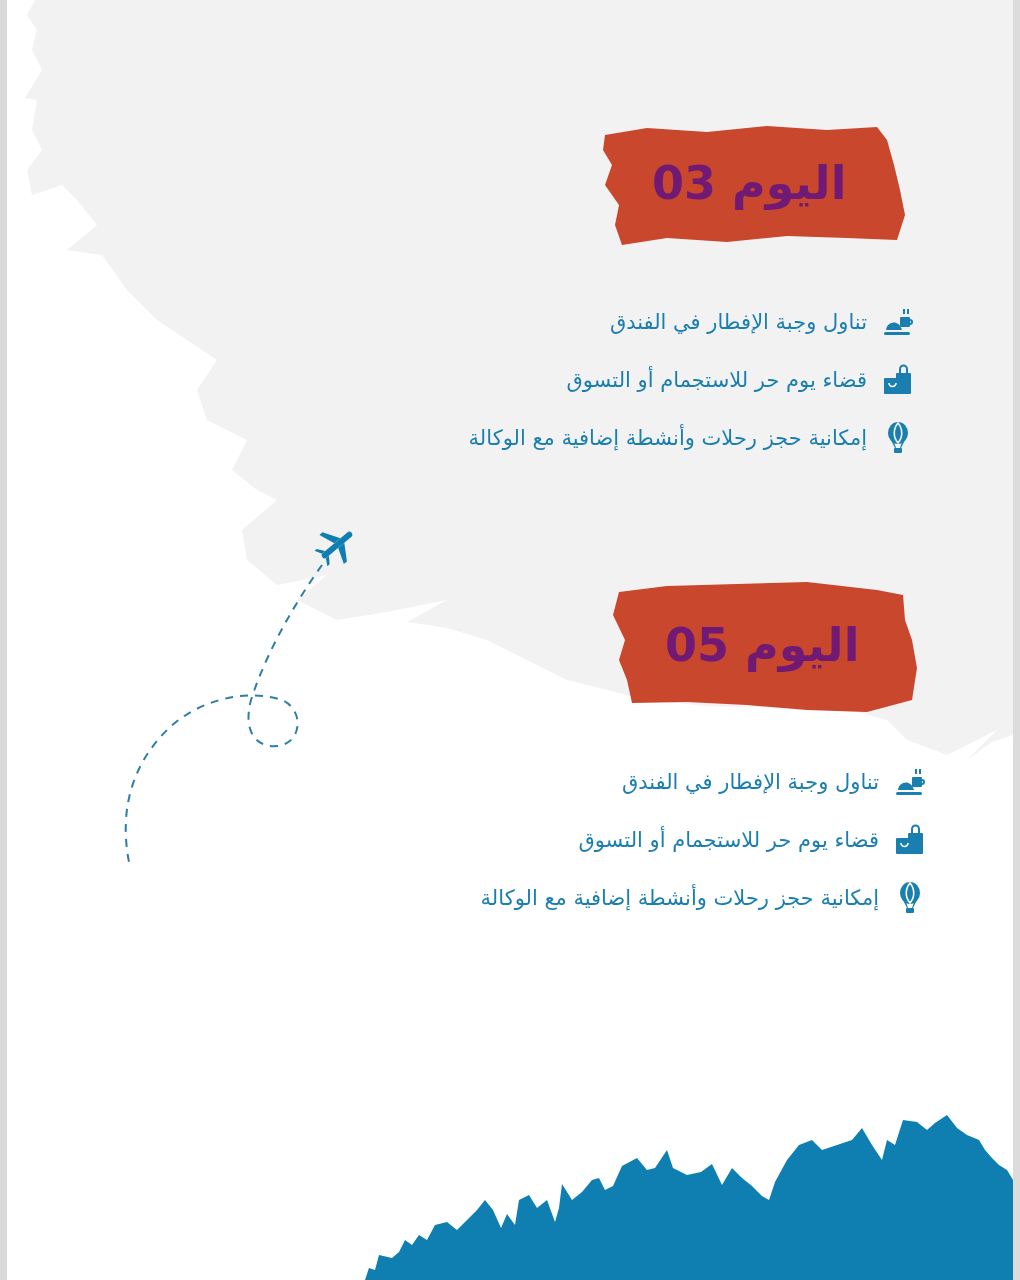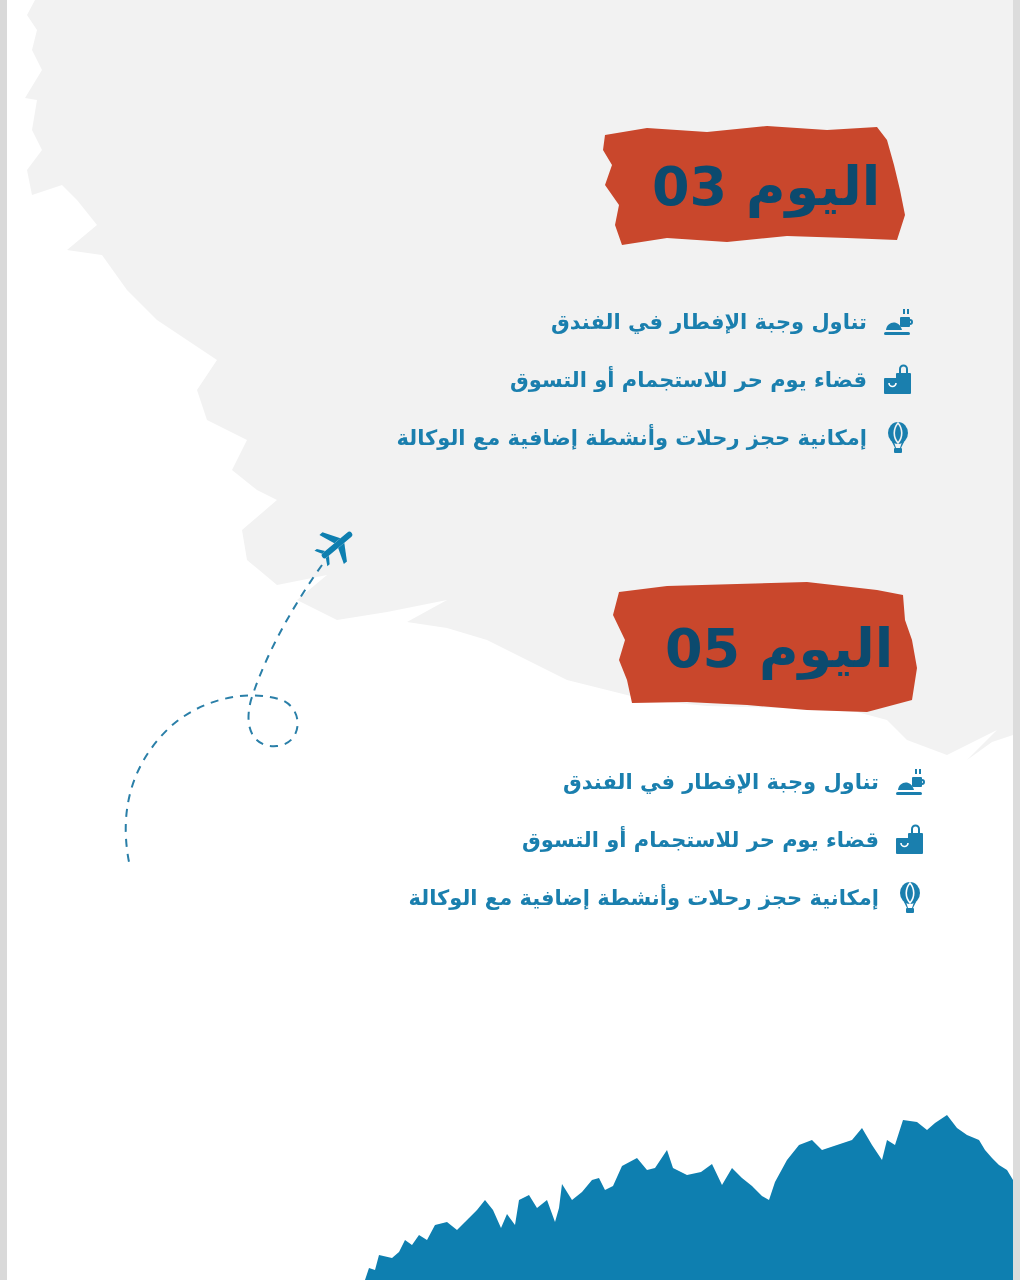--- a/index.html
+++ b/index.html
@@ -6,30 +6,30 @@
     body {
       width: 1020px; height: 1280px; position: relative; overflow: hidden;
       background: #ffffff;
       font-family: "DejaVu Sans", sans-serif;
     }
     .edge-left { position: absolute; left: 0; top: 0; width: 7px; height: 1280px; background: #d9d9d9; }
     .edge-right { position: absolute; right: 0; top: 0; width: 7px; height: 1280px; background: #dcdcdc; }
     .page { position: absolute; left: 7px; top: 0; width: 1006px; height: 1280px; background: #ffffff; overflow: hidden; }
     svg.bg { position: absolute; left: 0; top: 0; }
     .day-label {
-      position: absolute; color: #0c4a6e; font-weight: bold;
-      font-size: 54px; direction: rtl; white-space: nowrap; line-height: 1;
+      position: absolute; color: #701a75; font-weight: bold;
+      font-size: 46px; direction: rtl; white-space: nowrap; line-height: 1;
     }
     .list { position: absolute; direction: rtl; }
     .item {
       position: absolute; right: 0; display: flex; align-items: center;
       white-space: nowrap; direction: rtl;
     }
     .item .ico { width: 34px; height: 34px; margin-left: 14px; display: inline-block; }
-    .item .txt { color: #1a7fae; font-size: 21px; font-weight: bold; }
+    .item .txt { color: #1a7fae; font-size: 21px; font-weight: normal; }
   </style>
 </head>
 <body>
 
 <div class="edge-left"></div>
 <div class="edge-right"></div>
 
 <div class="page">
 
   <svg class="bg" width="1006" height="1280" viewBox="0 0 1006 1280">

